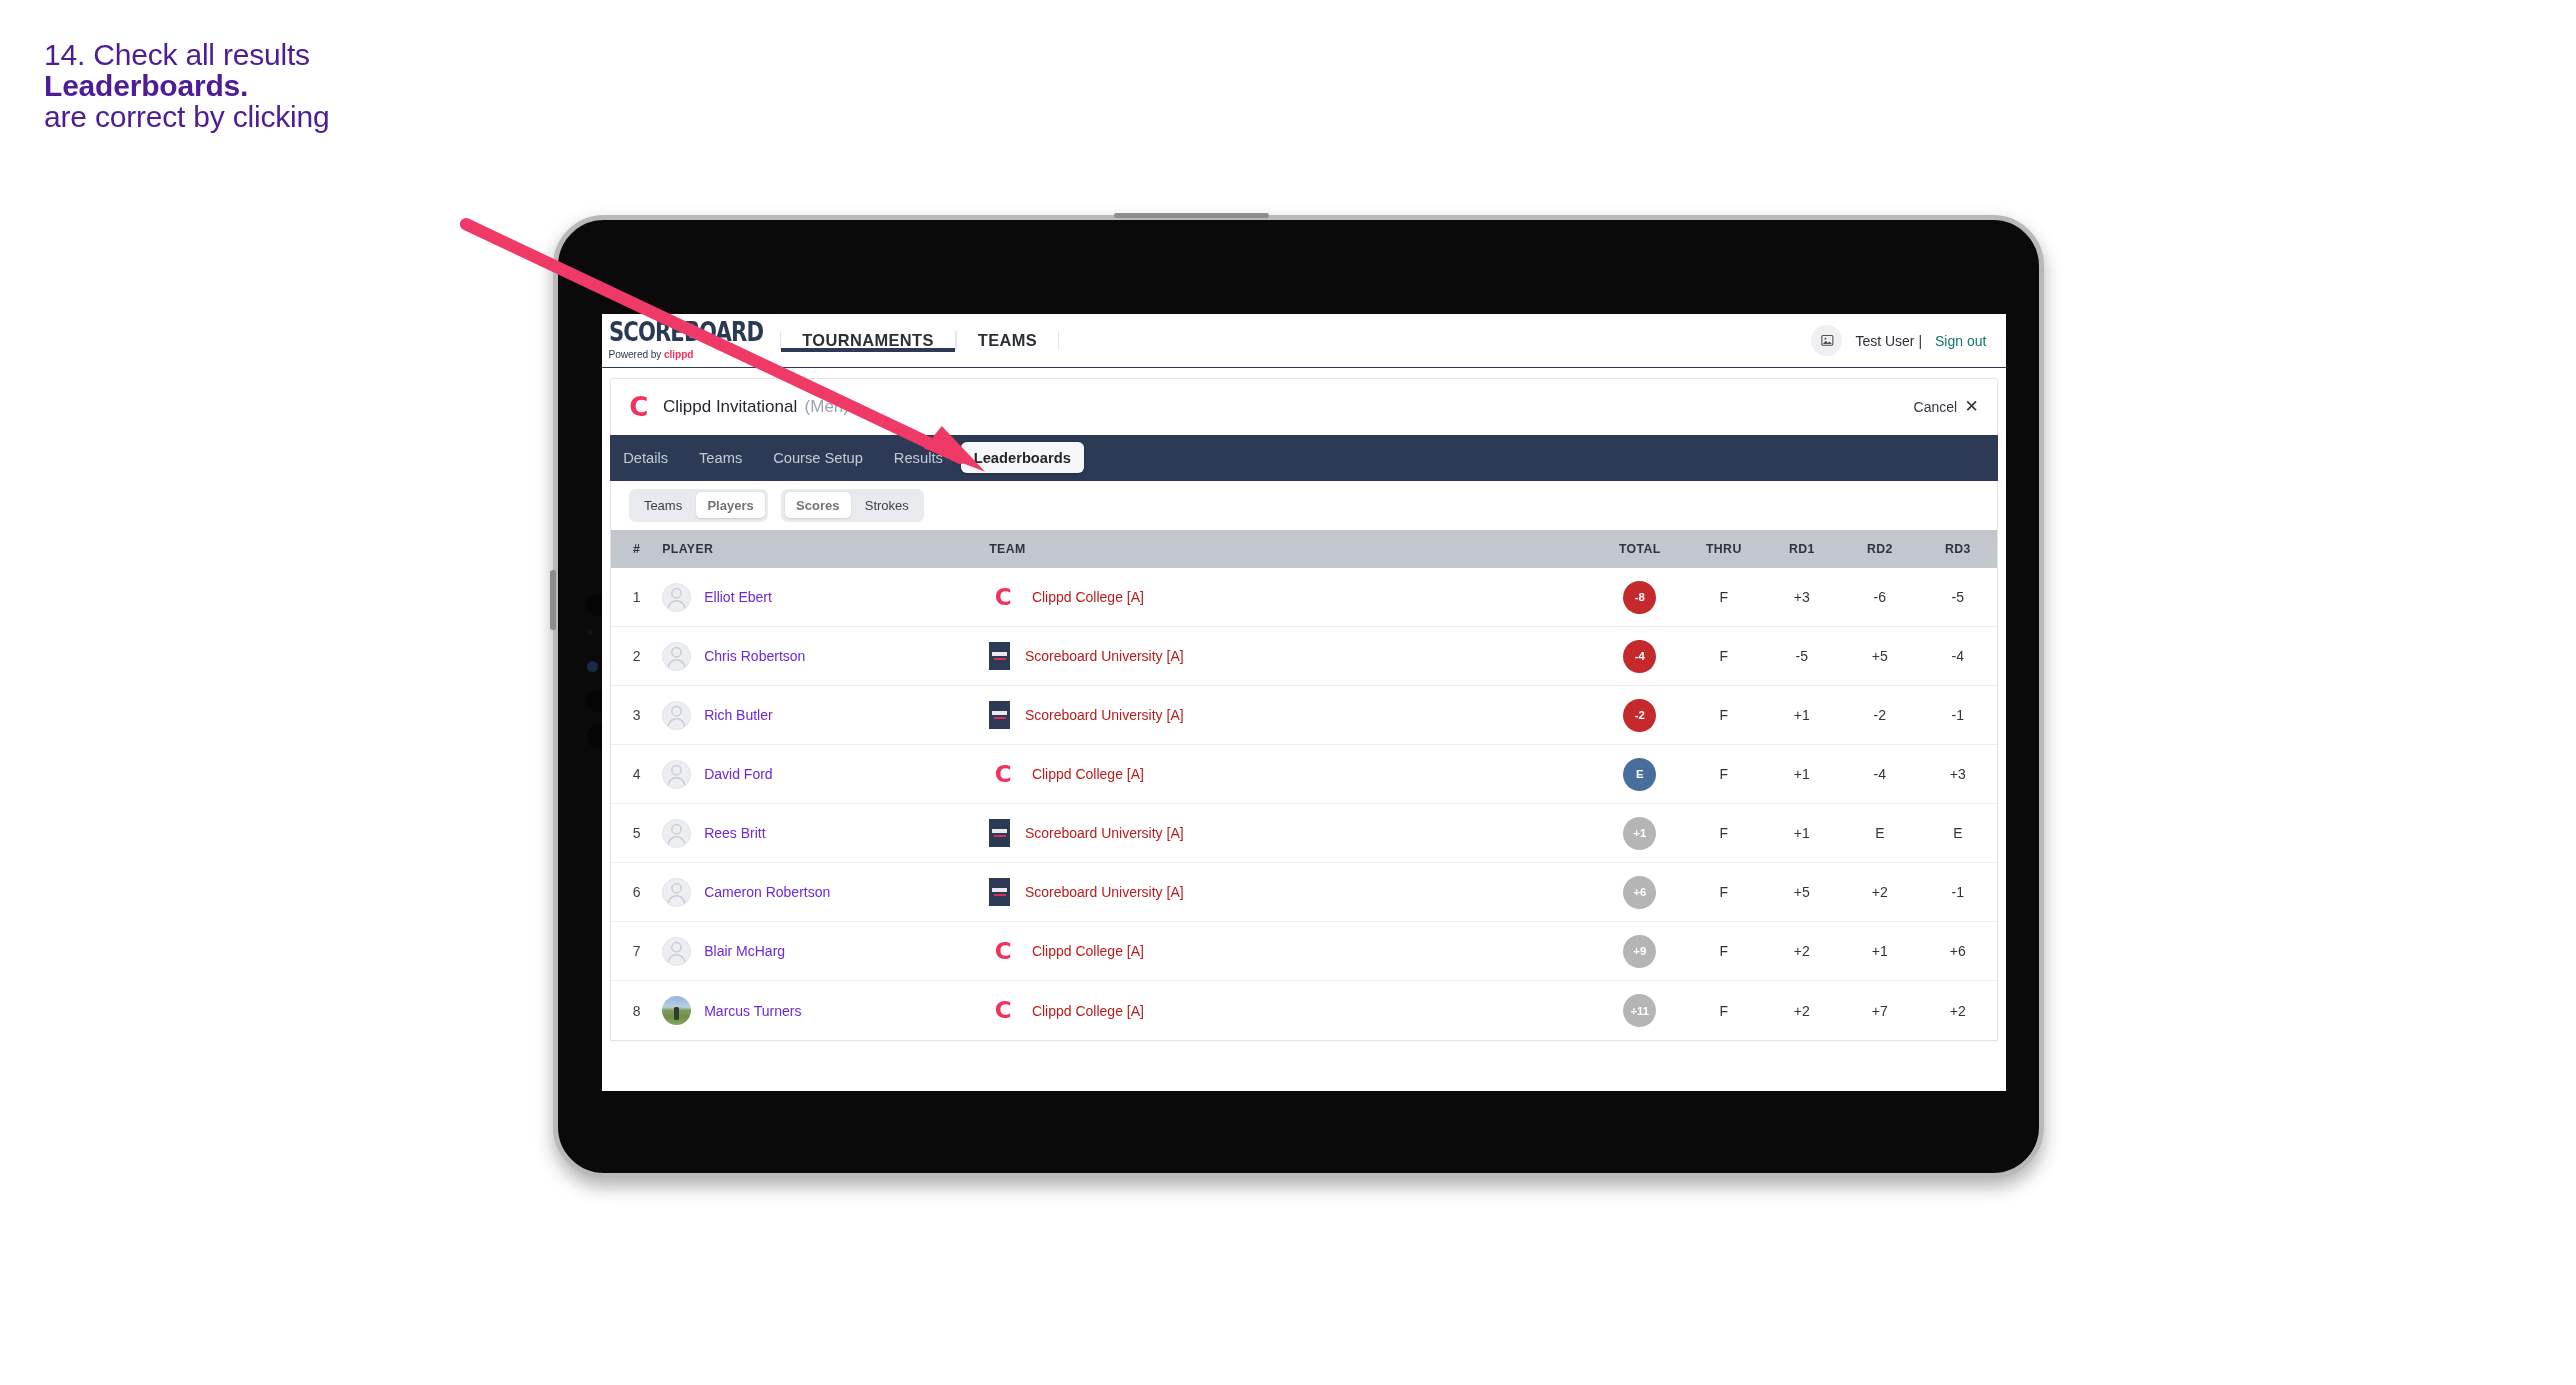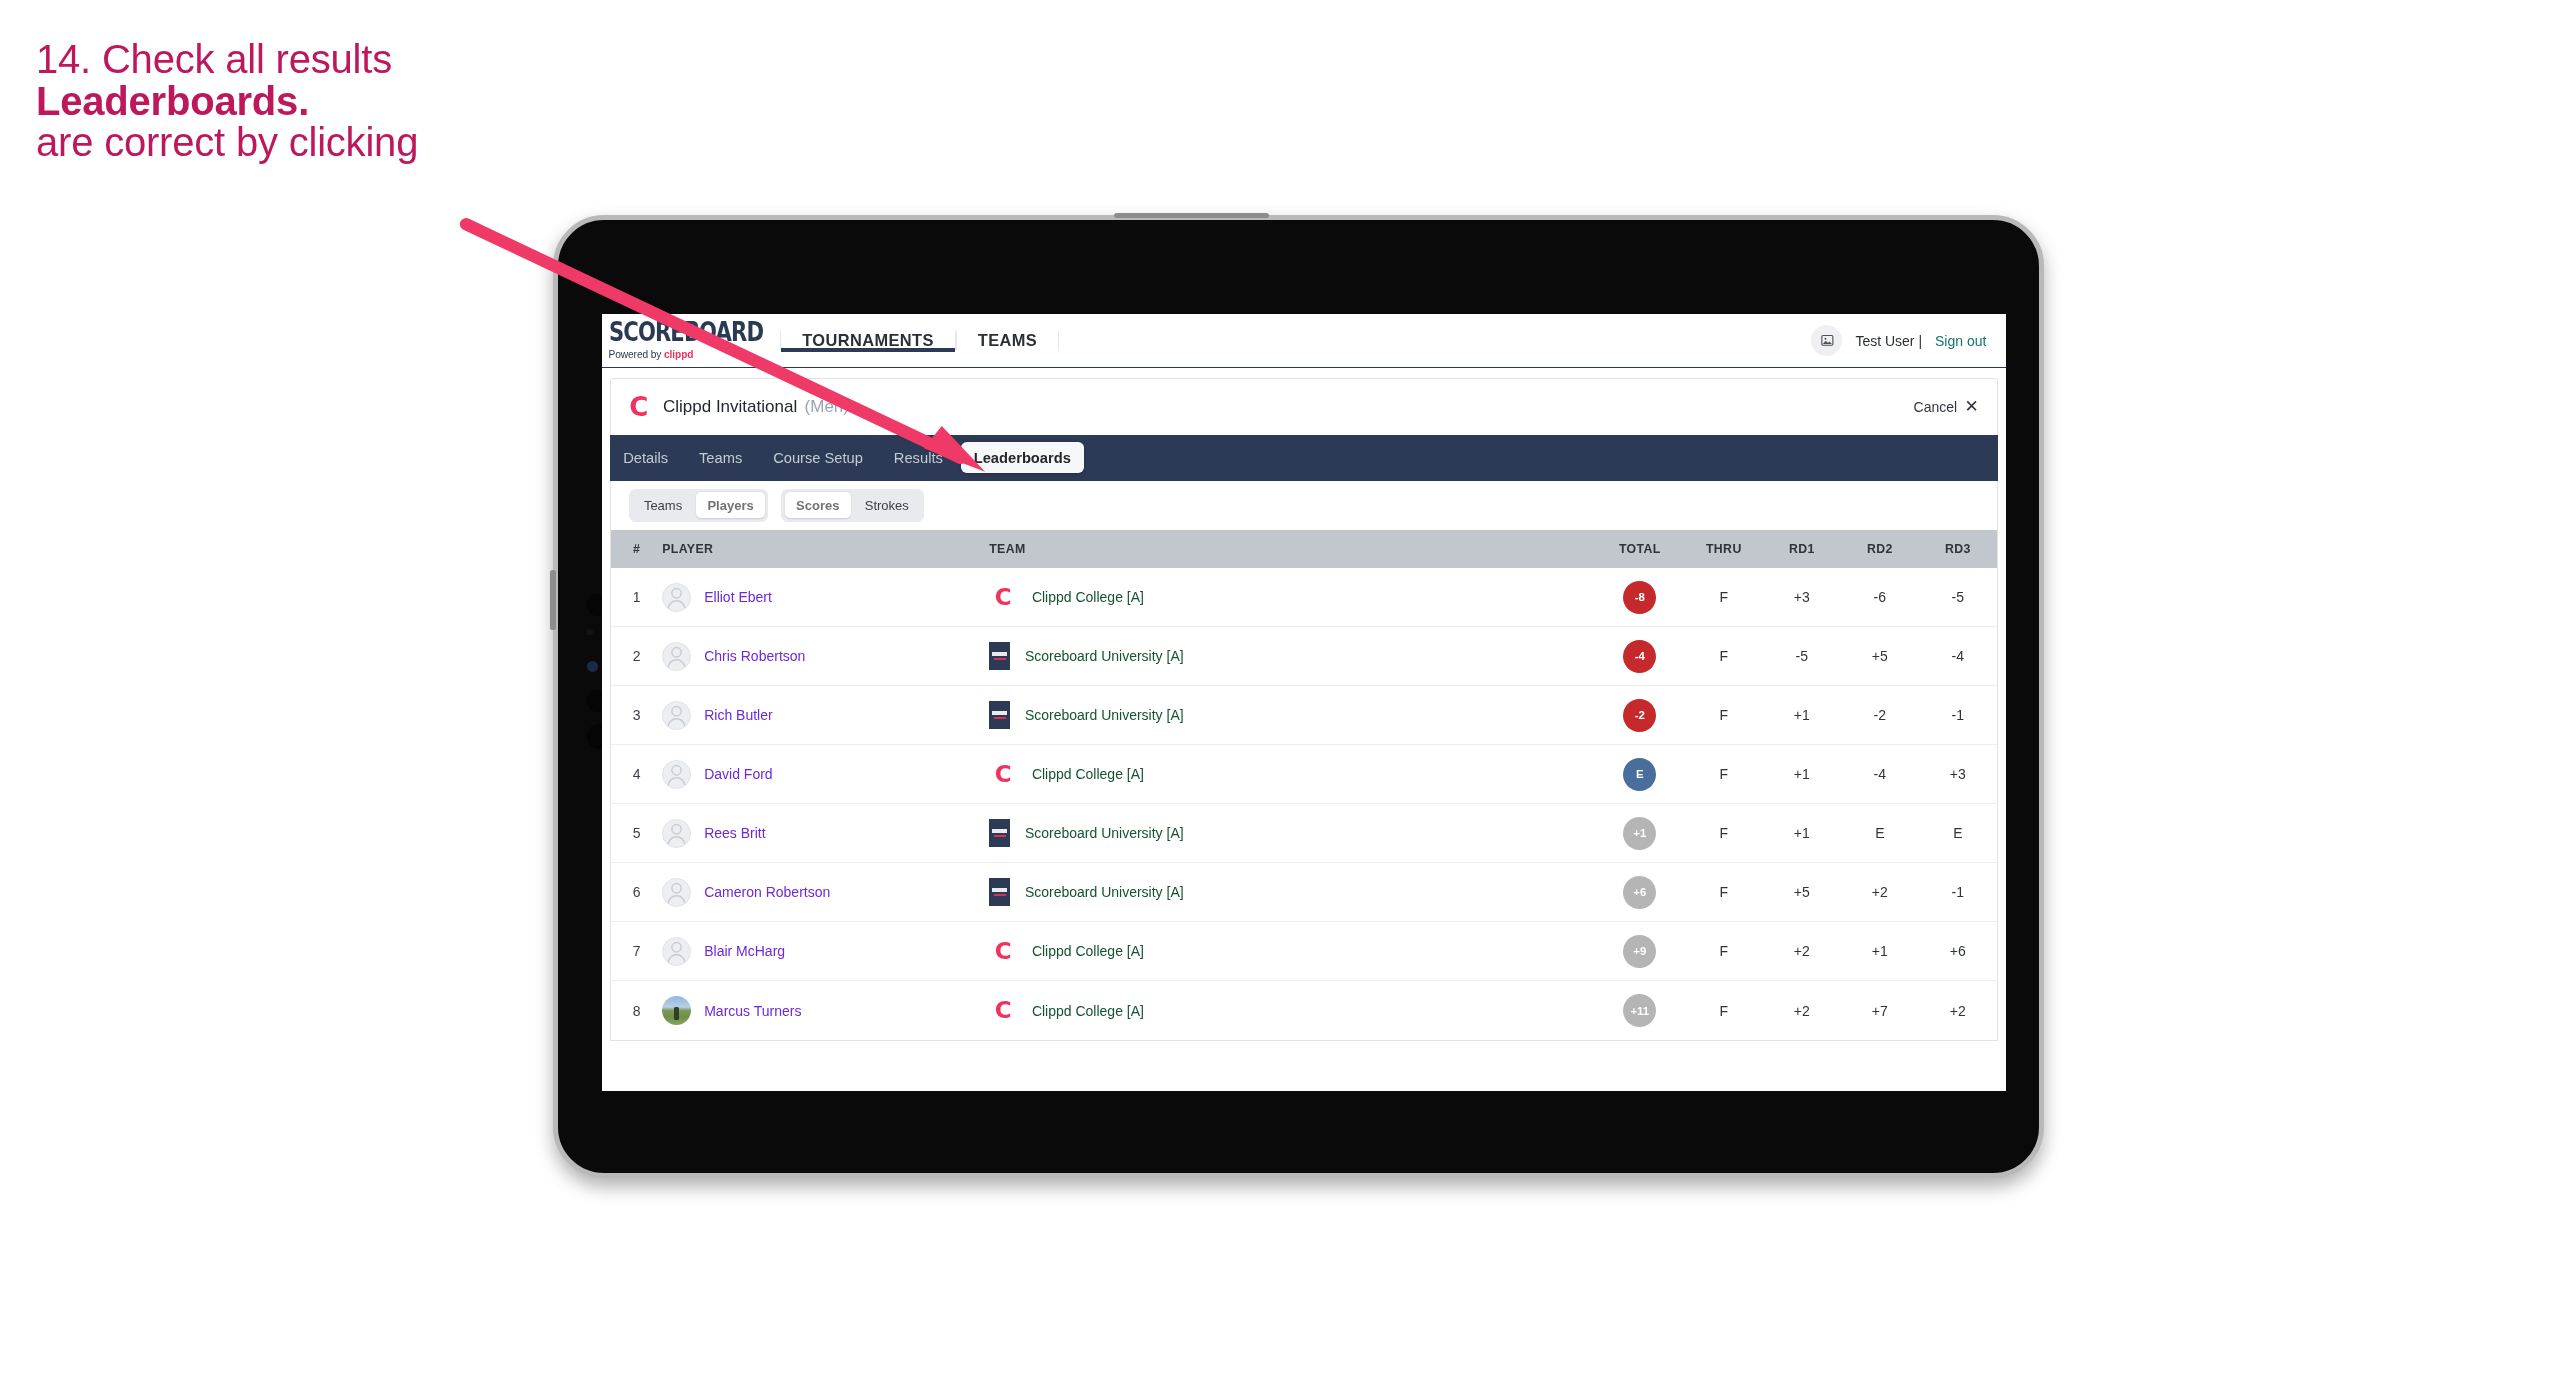--- a/index.html
+++ b/index.html
@@ -6,24 +6,24 @@
   html, body {
     width: 2576px; height: 1386px;
     background: #ffffff;
     font-family: "Liberation Sans", sans-serif;
     overflow: hidden;
   }
   .stage { position: relative; width: 2576px; height: 1386px; background:#fff; }
 
   
   .caption {
-    position: absolute; left: 36px; top: 39px;
+    position: absolute; left: 44px; top: 39px;
     width: 654px;
-    font-size: 40px; line-height: 1.04;
-    color: #be185d; letter-spacing: -0.2px;
+    font-size: 30px; line-height: 1.04;
+    color: #4c1d95; letter-spacing: -0.2px;
   }
   .caption .b { font-weight: bold; }
   .caption-line { display:block; white-space: pre; }
 
   
   .arrow-svg { position: absolute; left: 0; top: 0; width: 2576px; height: 1386px; pointer-events: none; }
 
   
   .tablet {
     position: absolute; left: 553px; top: 215px;
@@ -164,21 +164,21 @@
   .tmark-c {
     width: 28px; text-align:center; font-family:"DejaVu Sans", sans-serif;
     font-weight:bold; font-size:23px; color:#f0325c; line-height:1; flex:none;
   }
   .tmark-sq {
     width: 21px; height: 28px; background:#2c3a55; flex:none;
     display:flex; flex-direction:column; align-items:center; justify-content:center; gap:1.6px;
   }
   .tmark-sq .l1 { width:15.5px; height:4.1px; background:#e8eaee; }
   .tmark-sq .l2 { width:12.3px; height:2.5px; background:#f0325c; opacity:.85; }
-  .tname { font-size:14px; color:#14532d; }
+  .tname { font-size:14px; color:#b91c1c; }
 
   .badge {
     width: 33px; height: 33px; border-radius:50%; margin: 0 auto;
     display:flex; align-items:center; justify-content:center;
     color:#fff; font-size: 11.4px; font-weight:bold;
   }
   .badge.red  { background:#c5292b; }
   .badge.blue { background:#4a6e9c; }
   .badge.grey { background:#b5b5b5; }
   .ctr { text-align:center; }

